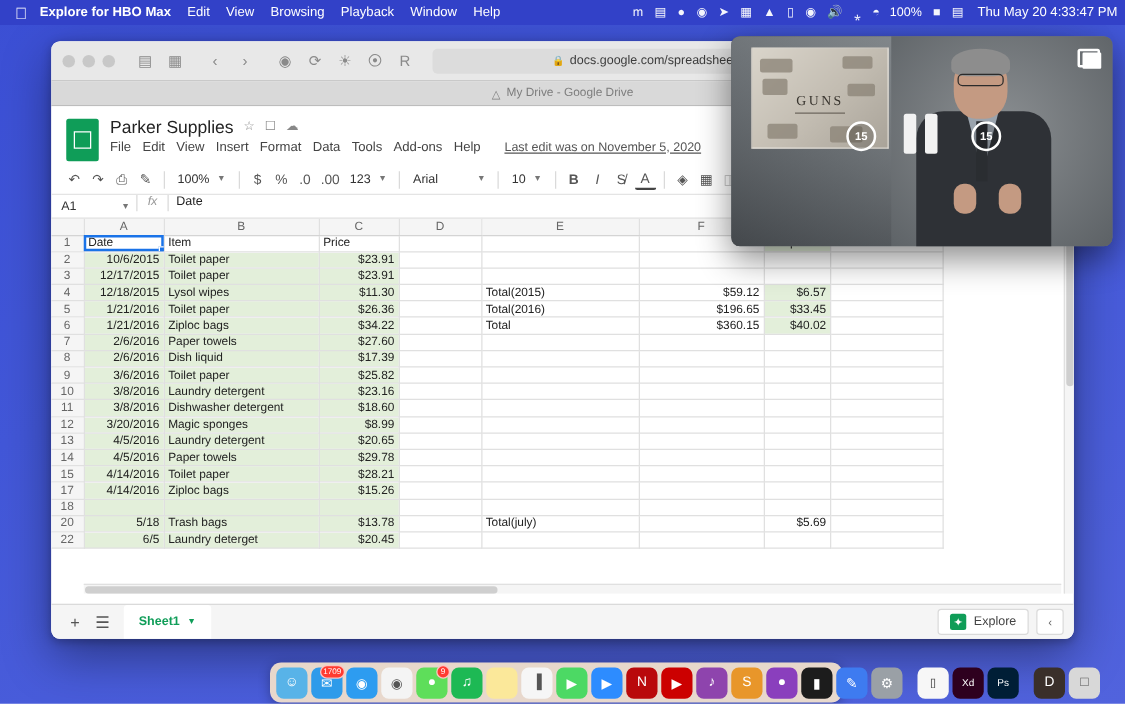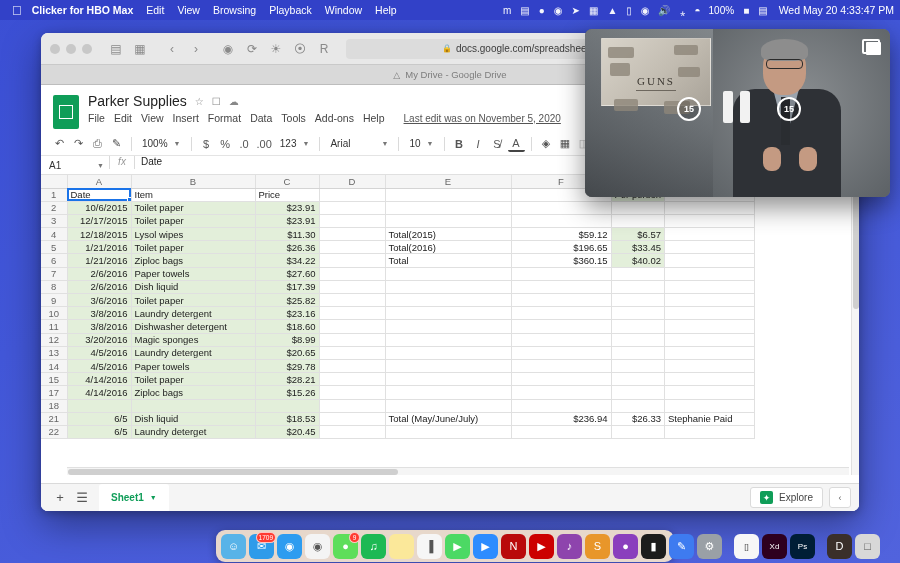--- a/index.html
+++ b/index.html
@@ -211,21 +211,21 @@
     position: absolute; inset: 0;
     background:
       radial-gradient(circle at 70% 45%, #8b8f92 0%, #5d6266 55%, #3c4044 100%);
   }
   #pip .deskL {
     position: absolute; left: 0; bottom: 0; width: 42%; height: 100%;
     background: linear-gradient(180deg, #9aa0a4 0%, #6d7276 60%, #4a4e52 100%);
     opacity: .55;
   }
   #pip .guns-frame {
-    position: absolute; left: 16px; top: 9px; width: 110px; height: 68px;
+    position: absolute; left: 16px; top: 9px; width: 110px; height: 81px;
     background: linear-gradient(135deg, #d9d4ca 0%, #c2bcb1 55%, #a9a399 100%);
     border: 1px solid rgba(255,255,255,.35);
     padding-left: 20px;
   }
   #pip .guns-frame .gtxt {
     position: absolute; left: 0; right: 0; top: 36px; text-align: center;
     font-family: "Liberation Serif", serif; font-size: 11px; letter-spacing: 2px;
     color: #3a3630;
   }
   #pip .guns-frame .gline {
@@ -305,21 +305,21 @@
     background: #ff3b30; border-radius: 6px; color: #fff;
     font-size: 6.5px; display: flex; align-items: center; justify-content: center;
     padding: 0 2px; border: 1px solid rgba(255,255,255,.7);
   }
 </style>
 </head>
 <body>
 
 <div id="menubar">
   <span class="apple"></span>
-  <span class="mi app">Clicker for HBO Max</span>
+  <span class="mi app">Explore for HBO Max</span>
   <span class="mi">Edit</span>
   <span class="mi">View</span>
   <span class="mi">Browsing</span>
   <span class="mi">Playback</span>
   <span class="mi">Window</span>
   <span class="mi">Help</span>
   <span class="spacer"></span>
   <span class="si">m</span>
   <span class="si">▤</span>
   <span class="si">●</span>
@@ -328,21 +328,21 @@
   <span class="si">▦</span>
   <span class="si">▲</span>
   <span class="si">▯</span>
   <span class="si">◉</span>
   <span class="si">🔊</span>
   <span class="si">⁎</span>
   <span class="si">◓</span>
   <span class="batt">100%</span>
   <span class="si">■</span>
   <span class="si">▤</span>
-  <span class="clock">Wed May 20  4:33:47 PM</span>
+  <span class="clock">Thu May 20  4:33:47 PM</span>
 </div>
 
 <div id="browser">
 
   <div id="br-toolbar">
     <span class="traffic">
       <i></i>
       <i></i>
       <i></i>
     </span>
@@ -649,29 +649,29 @@
               <td class="colA shade num"></td>
               <td class="colB shade"></td>
               <td class="colC shade num"></td>
               <td class="colD"></td>
               <td class="colE"></td>
               <td class="colF num"></td>
               <td class="colG num"></td>
               <td class="colH"></td>
             </tr>
             <tr>
-              <th class="rowhead">21</th>
-              <td class="colA shade num">6/5</td>
-              <td class="colB shade">Dish liquid</td>
-              <td class="colC shade num">$18.53</td>
-              <td class="colD"></td>
-              <td class="colE">Total (May/June/July)</td>
-              <td class="colF num">$236.94</td>
-              <td class="colG num">$26.33</td>
-              <td class="colH">Stephanie Paid</td>
+              <th class="rowhead">20</th>
+              <td class="colA shade num">5/18</td>
+              <td class="colB shade">Trash bags</td>
+              <td class="colC shade num">$13.78</td>
+              <td class="colD"></td>
+              <td class="colE">Total(july)</td>
+              <td class="colF num"></td>
+              <td class="colG num">$5.69</td>
+              <td class="colH"></td>
             </tr>
             <tr>
               <th class="rowhead">22</th>
               <td class="colA shade num">6/5</td>
               <td class="colB shade">Laundry deterget</td>
               <td class="colC shade num">$20.45</td>
               <td class="colD"></td>
               <td class="colE"></td>
               <td class="colF num"></td>
               <td class="colG num"></td>

